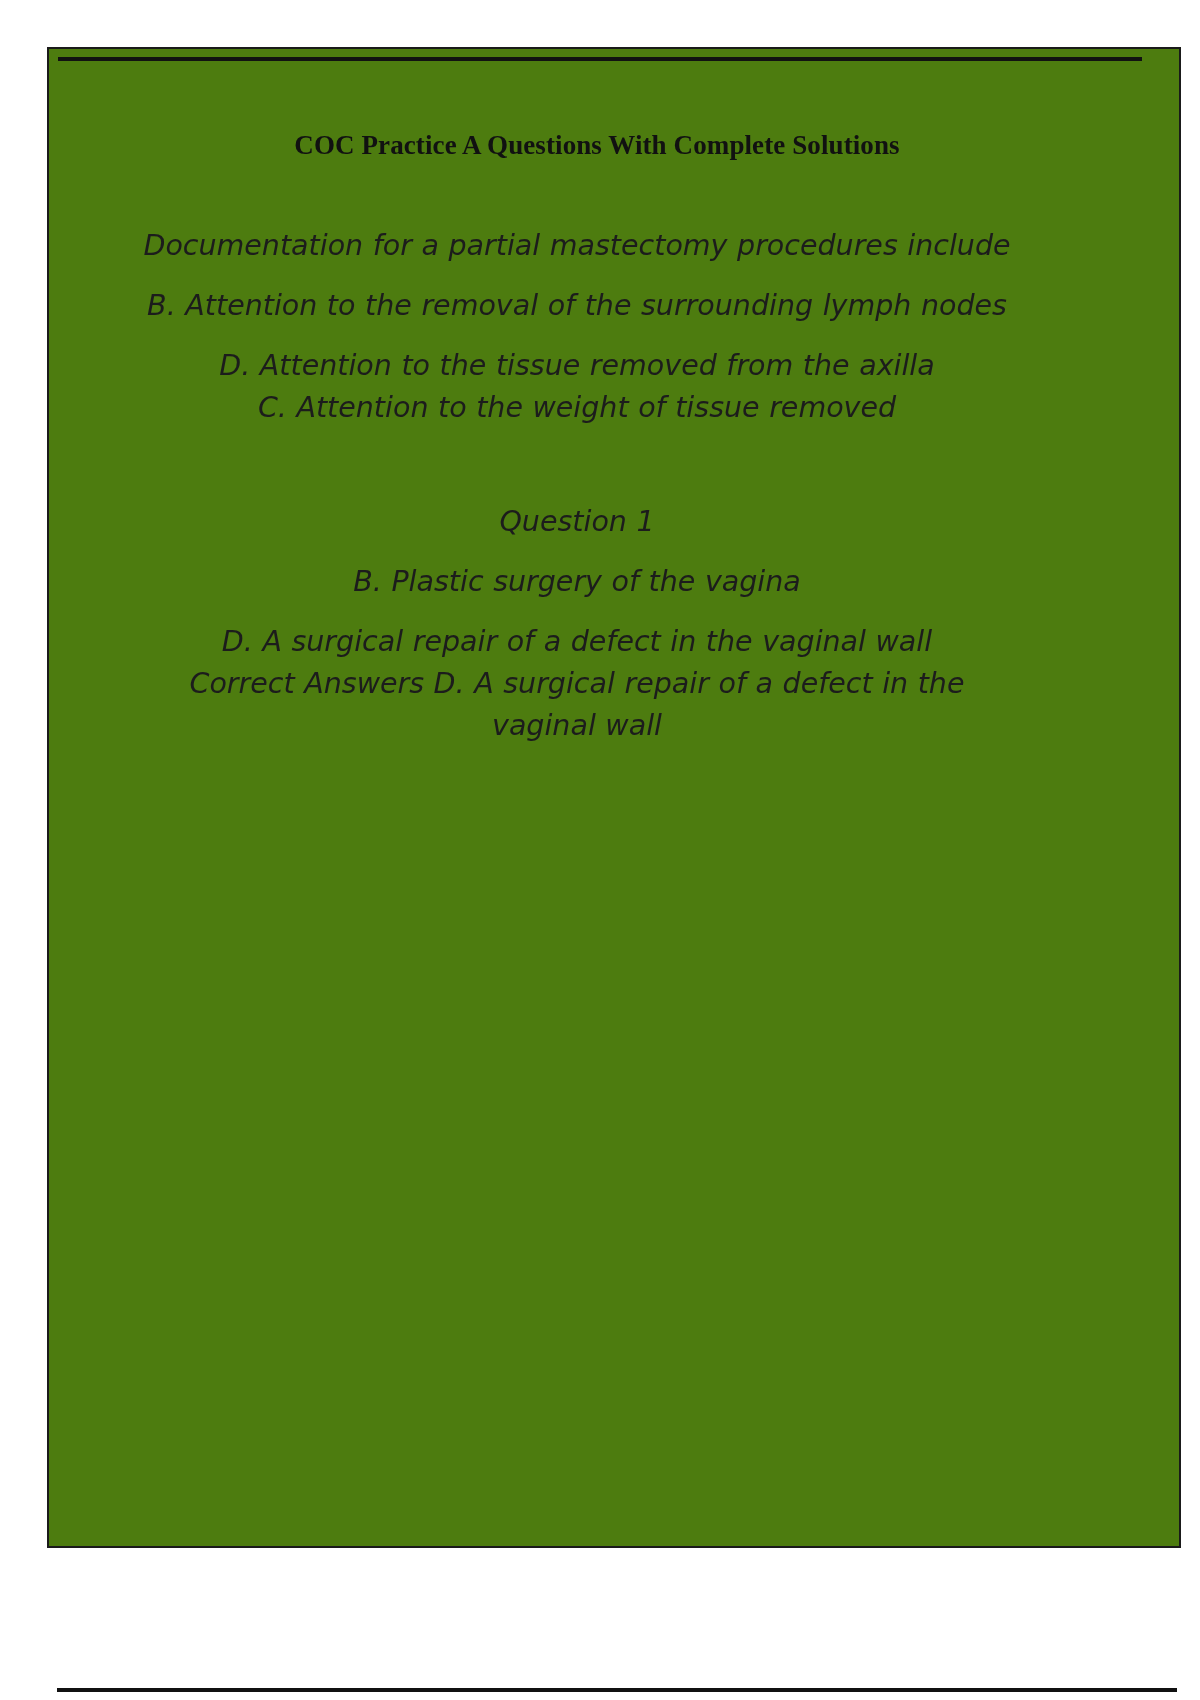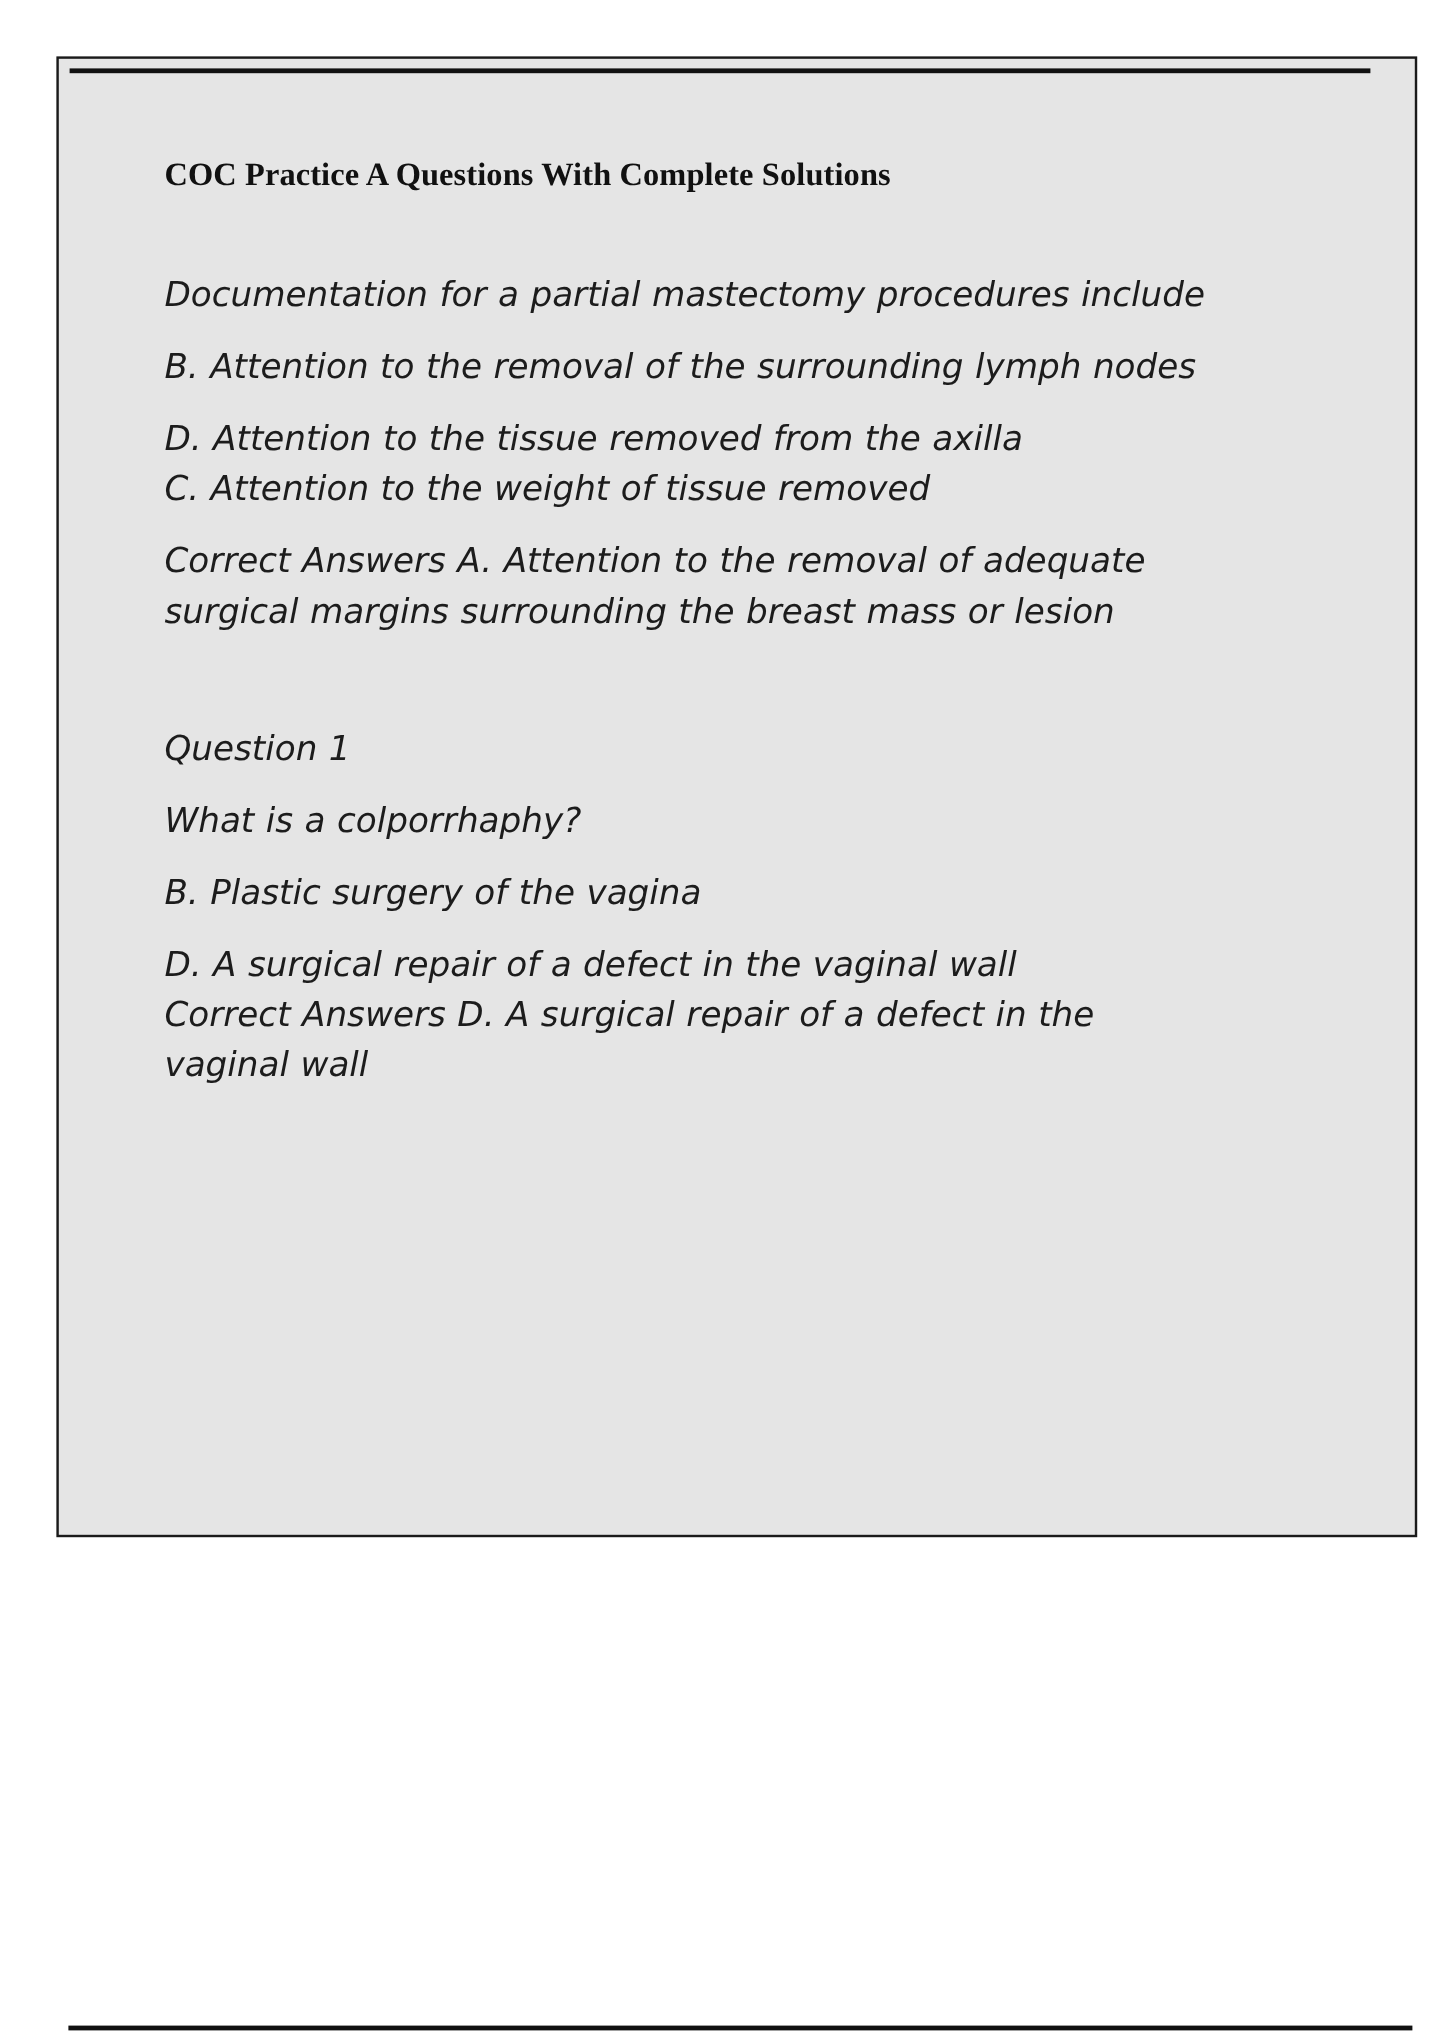--- a/index.html
+++ b/index.html
@@ -16,24 +16,25 @@
     font-family: "DejaVu Sans", sans-serif;
     color: #000000;
   }
 
   
   .page-sheet {
     position: absolute;
     left: 47px;
     top: 47px;
     width: 1134px;
-    height: 1234px;
+    height: 1501px;
     border: 2px solid #1a1a1a;
-    background: #e5e5e5;
+    background: #4d7c0f;
     box-sizing: border-box;
+    text-align: center;
   }
 
   
   .page-top-rule {
     position: absolute;
     left: 9px;
     top: 8px;
     width: 1084px;
     height: 4px;
     background: #111111;
@@ -97,27 +98,25 @@
 
     <p class="para">Documentation for a partial mastectomy procedures include</p>
 
 
     <p class="para">B. Attention to the removal of the surrounding lymph nodes</p>
 
     <p class="para tight">D. Attention to the tissue removed from the axilla</p>
 
     <p class="para">C. Attention to the weight of tissue removed</p>
 
-    <p class="para">Correct Answers  A. Attention to the removal of adequate surgical margins surrounding the breast mass or lesion</p>
 
     <div class="spacer-block"></div>
 
     <p class="para">Question 1</p>
 
-    <p class="para">What is a colporrhaphy?</p>
 
 
     <p class="para">B. Plastic surgery of the vagina</p>
 
 
     <p class="para tight">D. A surgical repair of a defect in the vaginal wall</p>
 
     <p class="para">Correct Answers  D. A surgical repair of a defect in the vaginal wall</p>
 
   </div>

